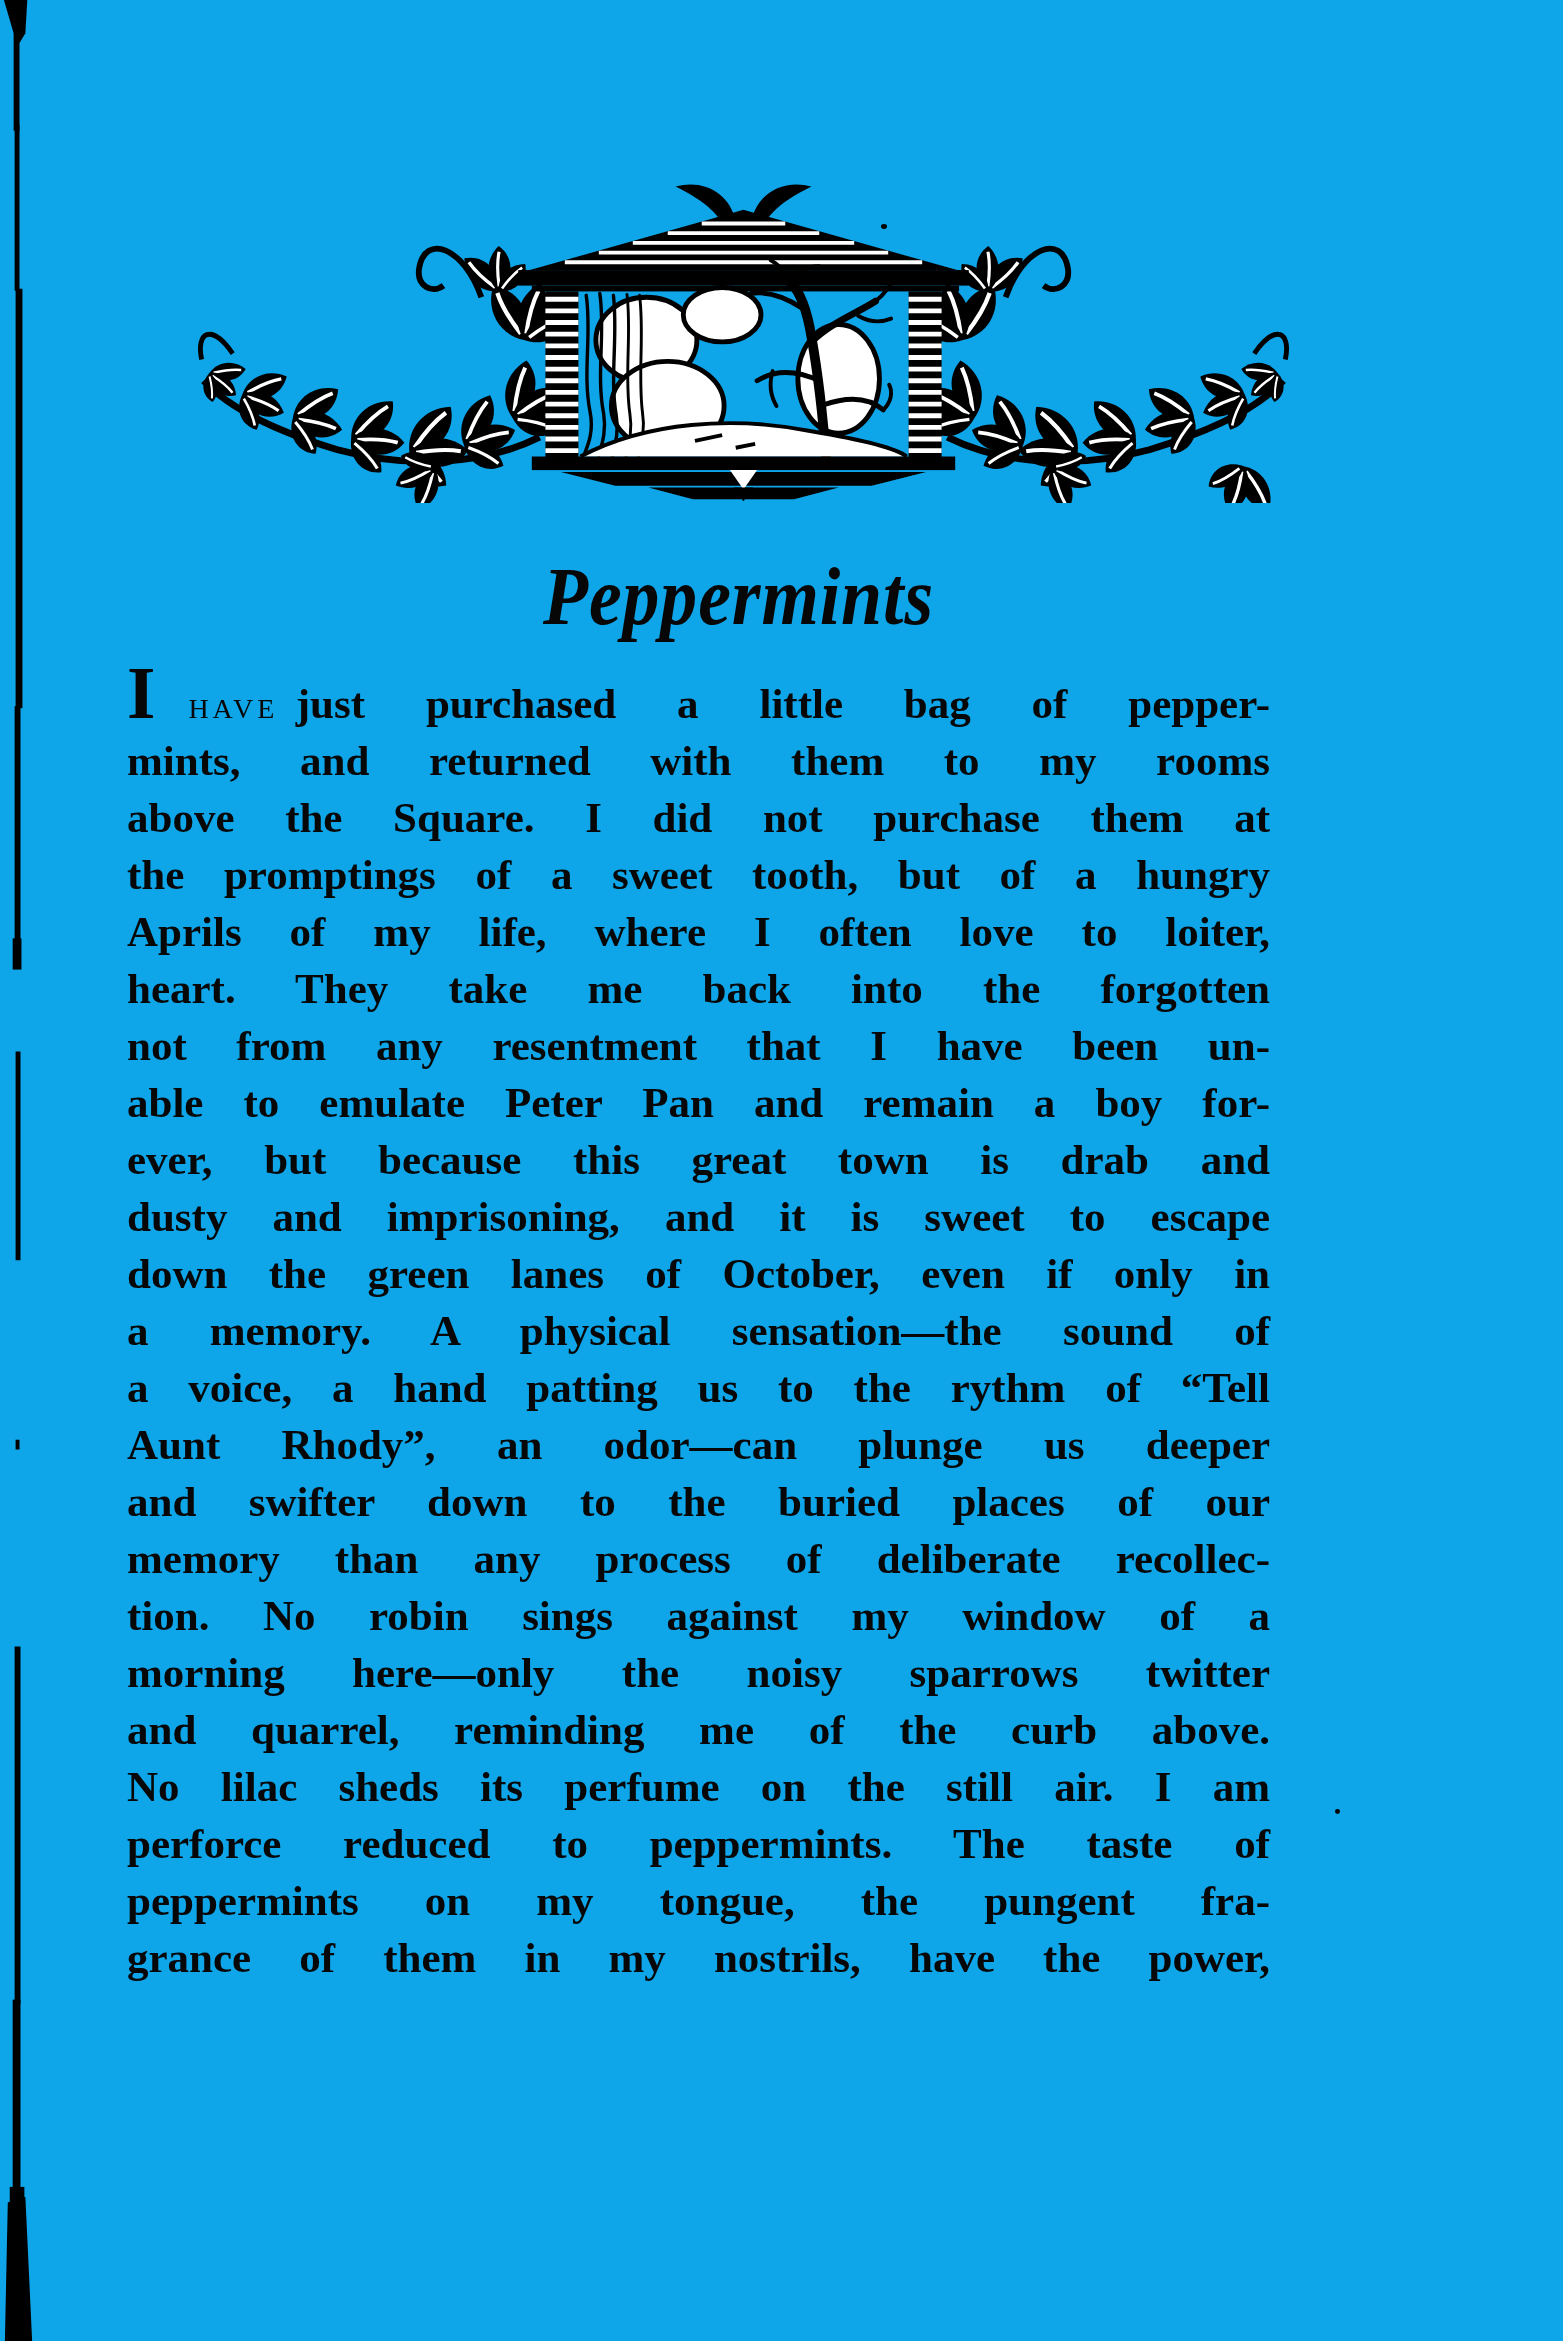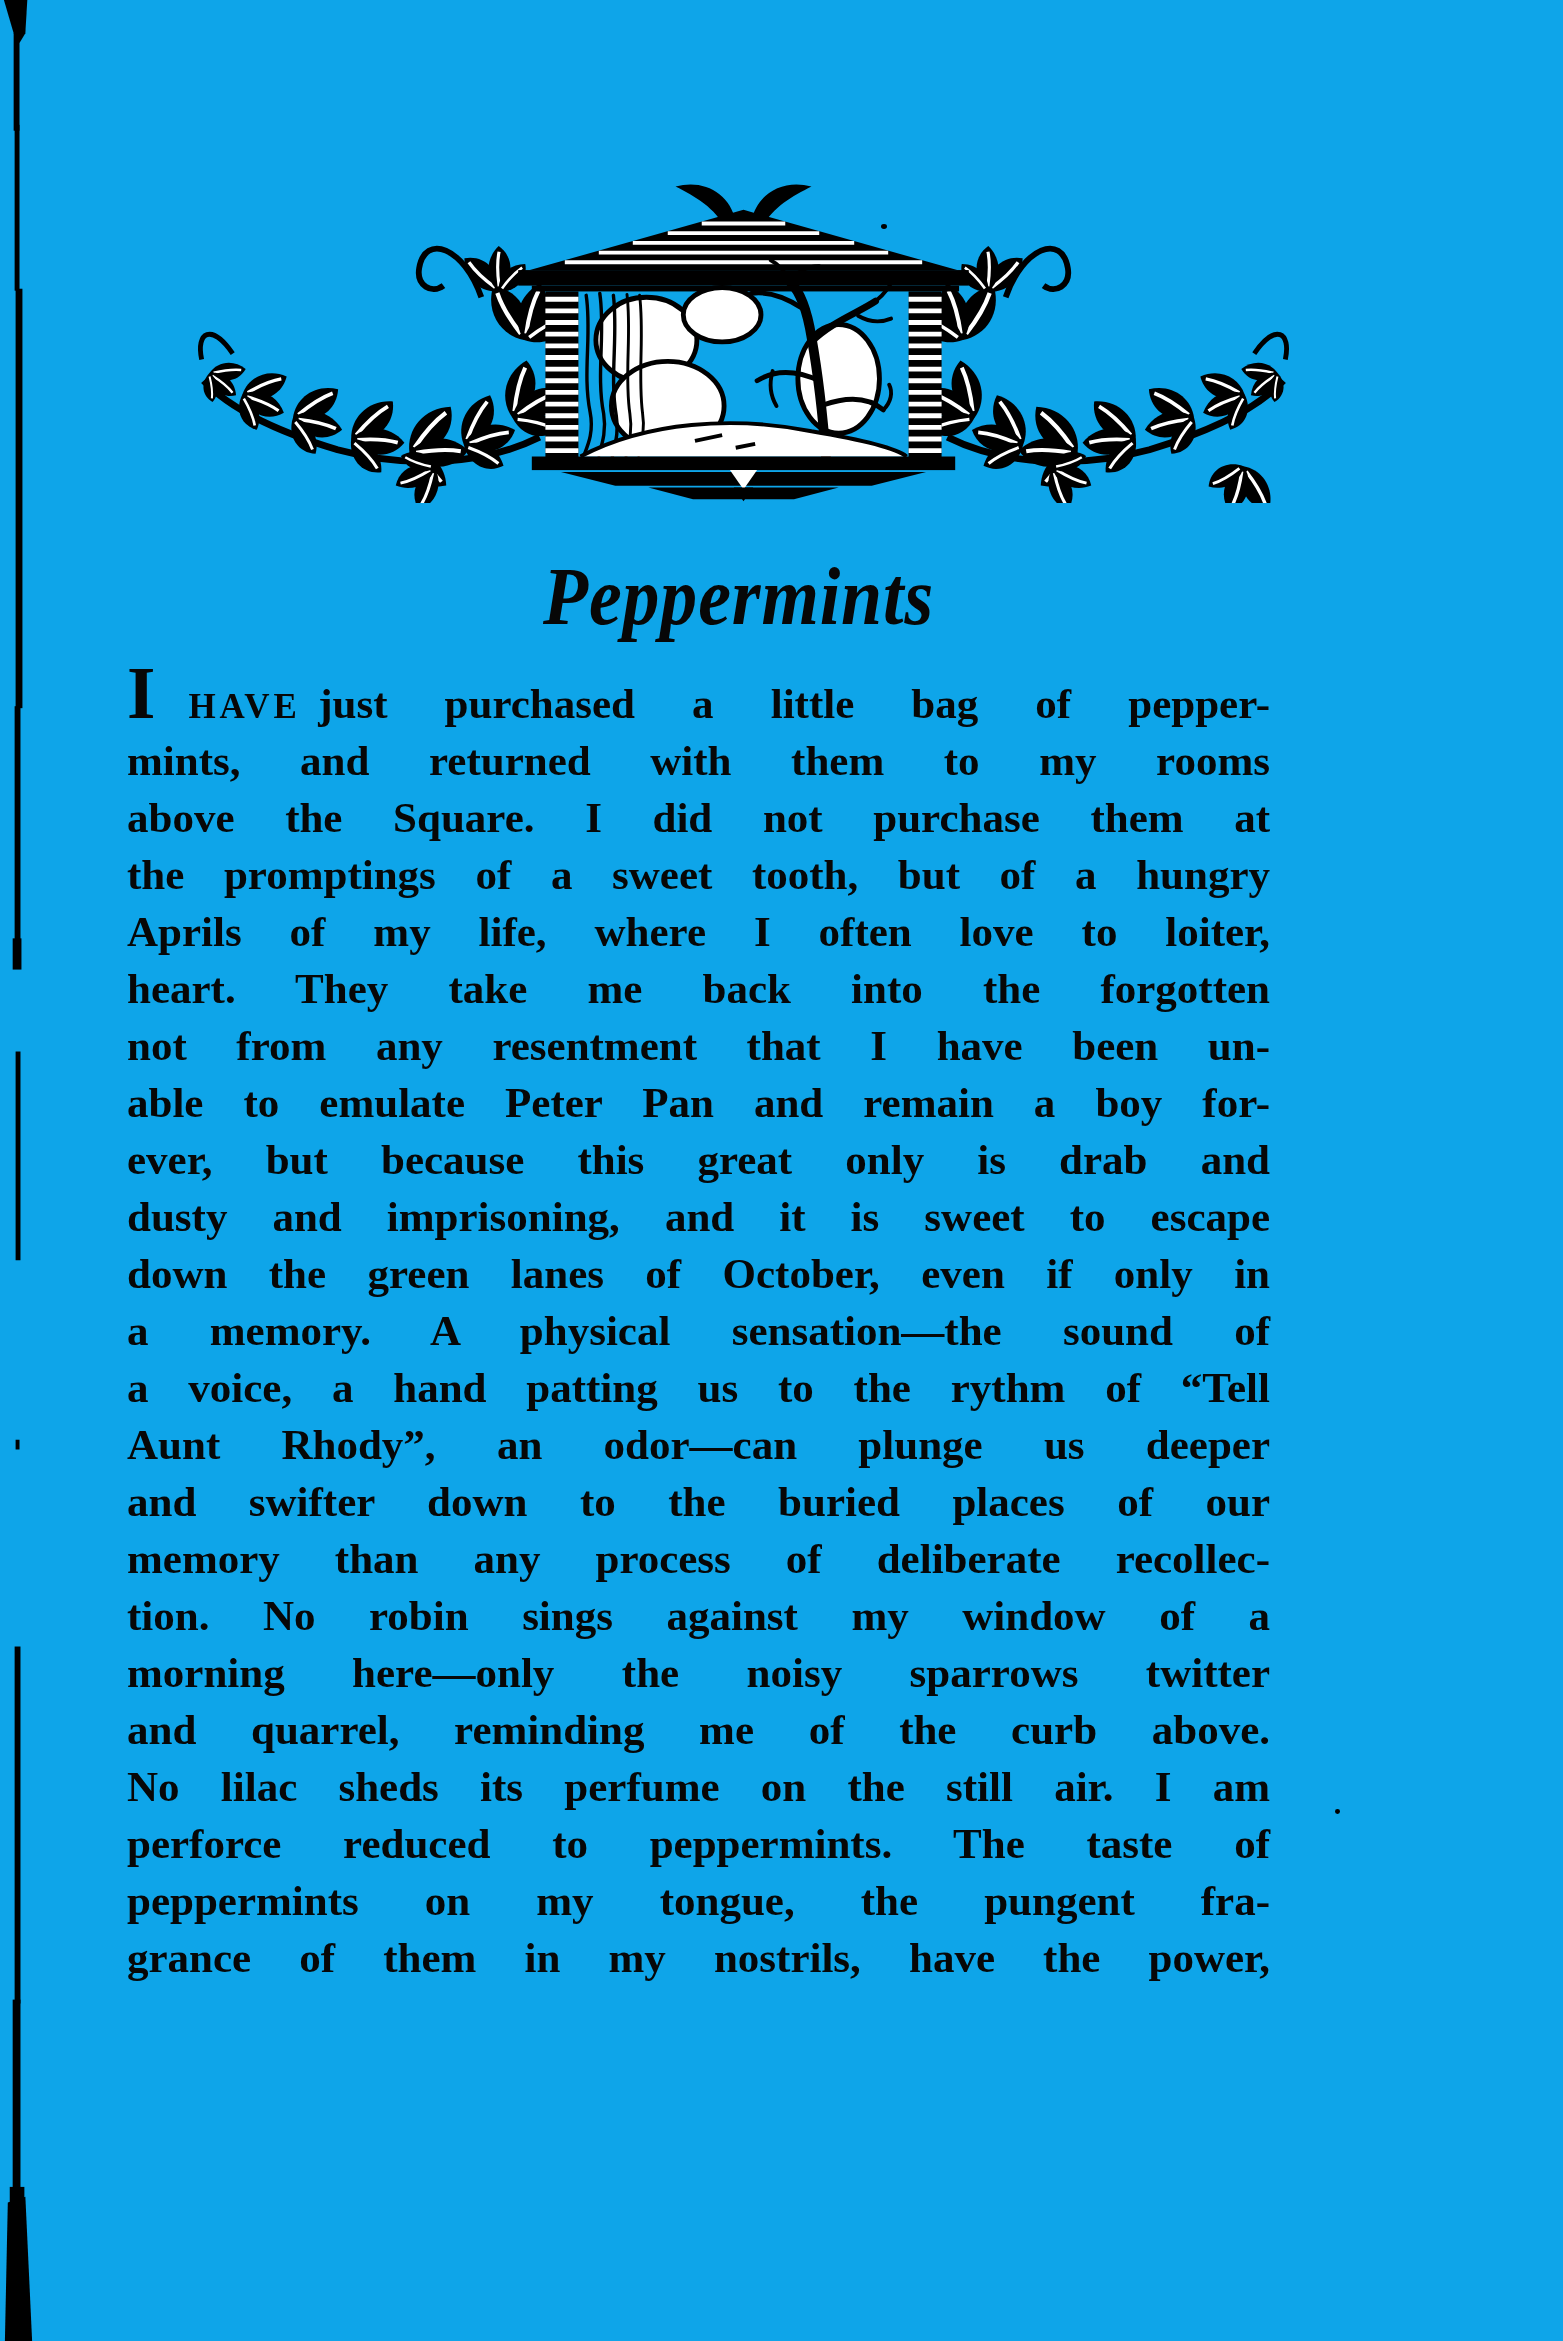--- a/index.html
+++ b/index.html
@@ -31,21 +31,21 @@
   .line{
     height:57px;line-height:57px;
     text-align:justify;text-align-last:justify;text-justify:inter-word;
     white-space:normal;overflow:visible;
   }
   .initial{
     font-size:73px;line-height:0;font-weight:600;
     margin-right:33px;
   }
   .sc{
-    font-size:35px;letter-spacing:3.9px;font-weight:700;
+    font-size:28px;letter-spacing:3.9px;font-weight:400;
     margin-right:17.6px;
   }
   
   .edge-artifact{position:absolute;left:0;top:0;width:39px;height:2342px;}
   .speck{position:absolute;background:#000;border-radius:50%;}
   .speck.s1{left:881px;top:224px;width:5.9px;height:4.9px;}
   .speck.s2{left:1335px;top:1809px;width:4.9px;height:4.9px;}
 </style>
 </head>
 <body>
@@ -157,21 +157,21 @@
 
   <div class="bodytext">
     <div class="line first"><span class="initial">I</span><span class="sc">HAVE</span><span>just purchased a little bag of pepper-</span></div>
     <div class="line">mints, and returned with them to my rooms</div>
     <div class="line">above the Square. I did not purchase them at</div>
     <div class="line">the promptings of a sweet tooth, but of a hungry</div>
     <div class="line">Aprils of my life, where I often love to loiter,</div>
     <div class="line">heart. They take me back into the forgotten</div>
     <div class="line">not from any resentment that I have been un-</div>
     <div class="line">able to emulate Peter Pan and remain a boy for-</div>
-    <div class="line">ever, but because this great only is drab and</div>
+    <div class="line">ever, but because this great town is drab and</div>
     <div class="line">dusty and imprisoning, and it is sweet to escape</div>
     <div class="line">down the green lanes of October, even if only in</div>
     <div class="line">a memory. A physical sensation—the sound of</div>
     <div class="line">a voice, a hand patting us to the rythm of “Tell</div>
     <div class="line">Aunt Rhody”, an odor—can plunge us deeper</div>
     <div class="line">and swifter down to the buried places of our</div>
     <div class="line">memory than any process of deliberate recollec-</div>
     <div class="line">tion. No robin sings against my window of a</div>
     <div class="line">morning here—only the noisy sparrows twitter</div>
     <div class="line">and quarrel, reminding me of the curb above.</div>

